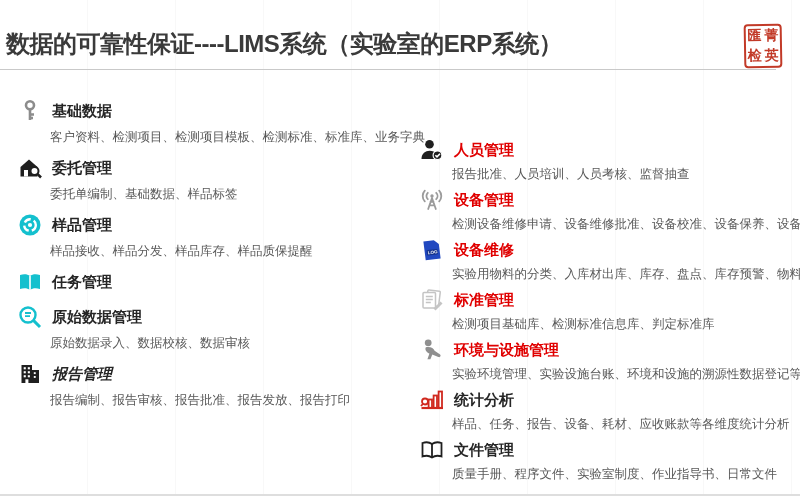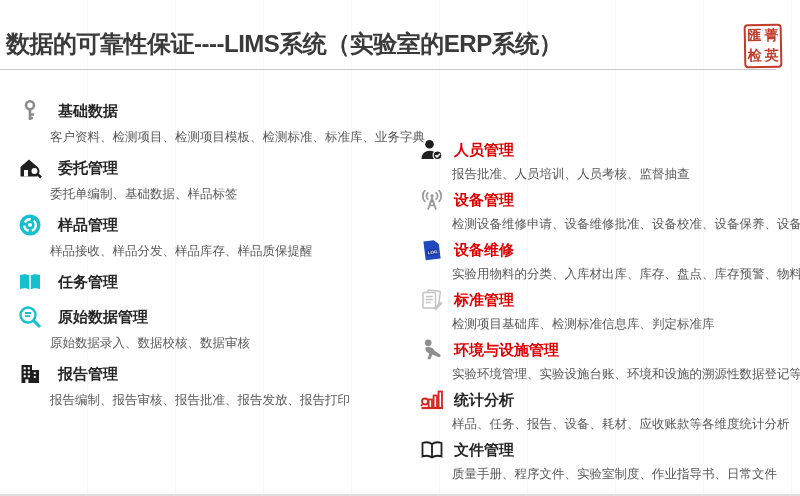--- a/index.html
+++ b/index.html
@@ -25,21 +25,21 @@
     position:absolute;left:744px;top:24px;width:34px;height:40px;
     border:2px solid #c23a28;border-radius:4px;
     display:grid;grid-template-columns:1fr 1fr;align-items:center;
     color:#c23a28;font-weight:bold;font-size:14px;line-height:1;
     text-align:center;font-family:"Liberation Serif","DejaVu Serif",serif;
     transform:rotate(-1deg);background:rgba(255,255,255,.6);
   }
   .col{position:absolute;top:98px;}
   .col-left{left:16px;width:392px;}
   .col-right{left:418px;width:380px;margin-top:40px;}
-  .item-head{display:flex;align-items:center;gap:14px;height:26px;}
+  .item-head{display:flex;align-items:center;gap:8px;height:26px;}
   .col-right .item-head{height:24px;gap:8px;}
   .icon{width:28px;height:26px;display:flex;align-items:center;justify-content:center;flex:0 0 28px;}
   .icon svg{width:24px;height:24px;}
   .item-title{font-size:15px;font-weight:bold;color:#262626;white-space:nowrap;}
   .item-desc{
     margin-left:34px;margin-top:5px;
     font-size:12.5px;color:#595959;white-space:nowrap;line-height:17px;
   }
   .col-left .item{margin-bottom:9px;}
   .col-right .item{margin-bottom:5px;}
@@ -137,21 +137,21 @@
                 <rect x="5.7" y="9.2" width="2.1" height="2.1"></rect>
                 <rect x="9.8" y="9.2" width="2.1" height="2.1"></rect>
                 <rect x="5.7" y="13.2" width="2.1" height="2.1"></rect>
                 <rect x="9.8" y="13.2" width="2.1" height="2.1"></rect>
                 <rect x="15.8" y="10.2" width="1.9" height="1.9"></rect>
                 <rect x="15.8" y="14" width="1.9" height="1.9"></rect>
                 <rect x="7.4" y="17.3" width="3" height="3.7"></rect>
               </g>
             </svg>
           </span>
-          <span class="item-title" style="color: rgb(38, 38, 38);">报告管理</span>
+          <span class="item-title" style="color: rgb(38, 38, 38); font-style: italic;">报告管理</span>
         </div>
         <div class="item-desc">报告编制、报告审核、报告批准、报告发放、报告打印</div>
       </div>
     </div>
   <div class="col col-right" id="col-right">
       <div class="item">
         <div class="item-head">
           <span class="icon">
             <svg viewBox="0 0 24 24">
               <circle cx="9.5" cy="6.3" r="4.3" fill="#1f1f1f"></circle>

